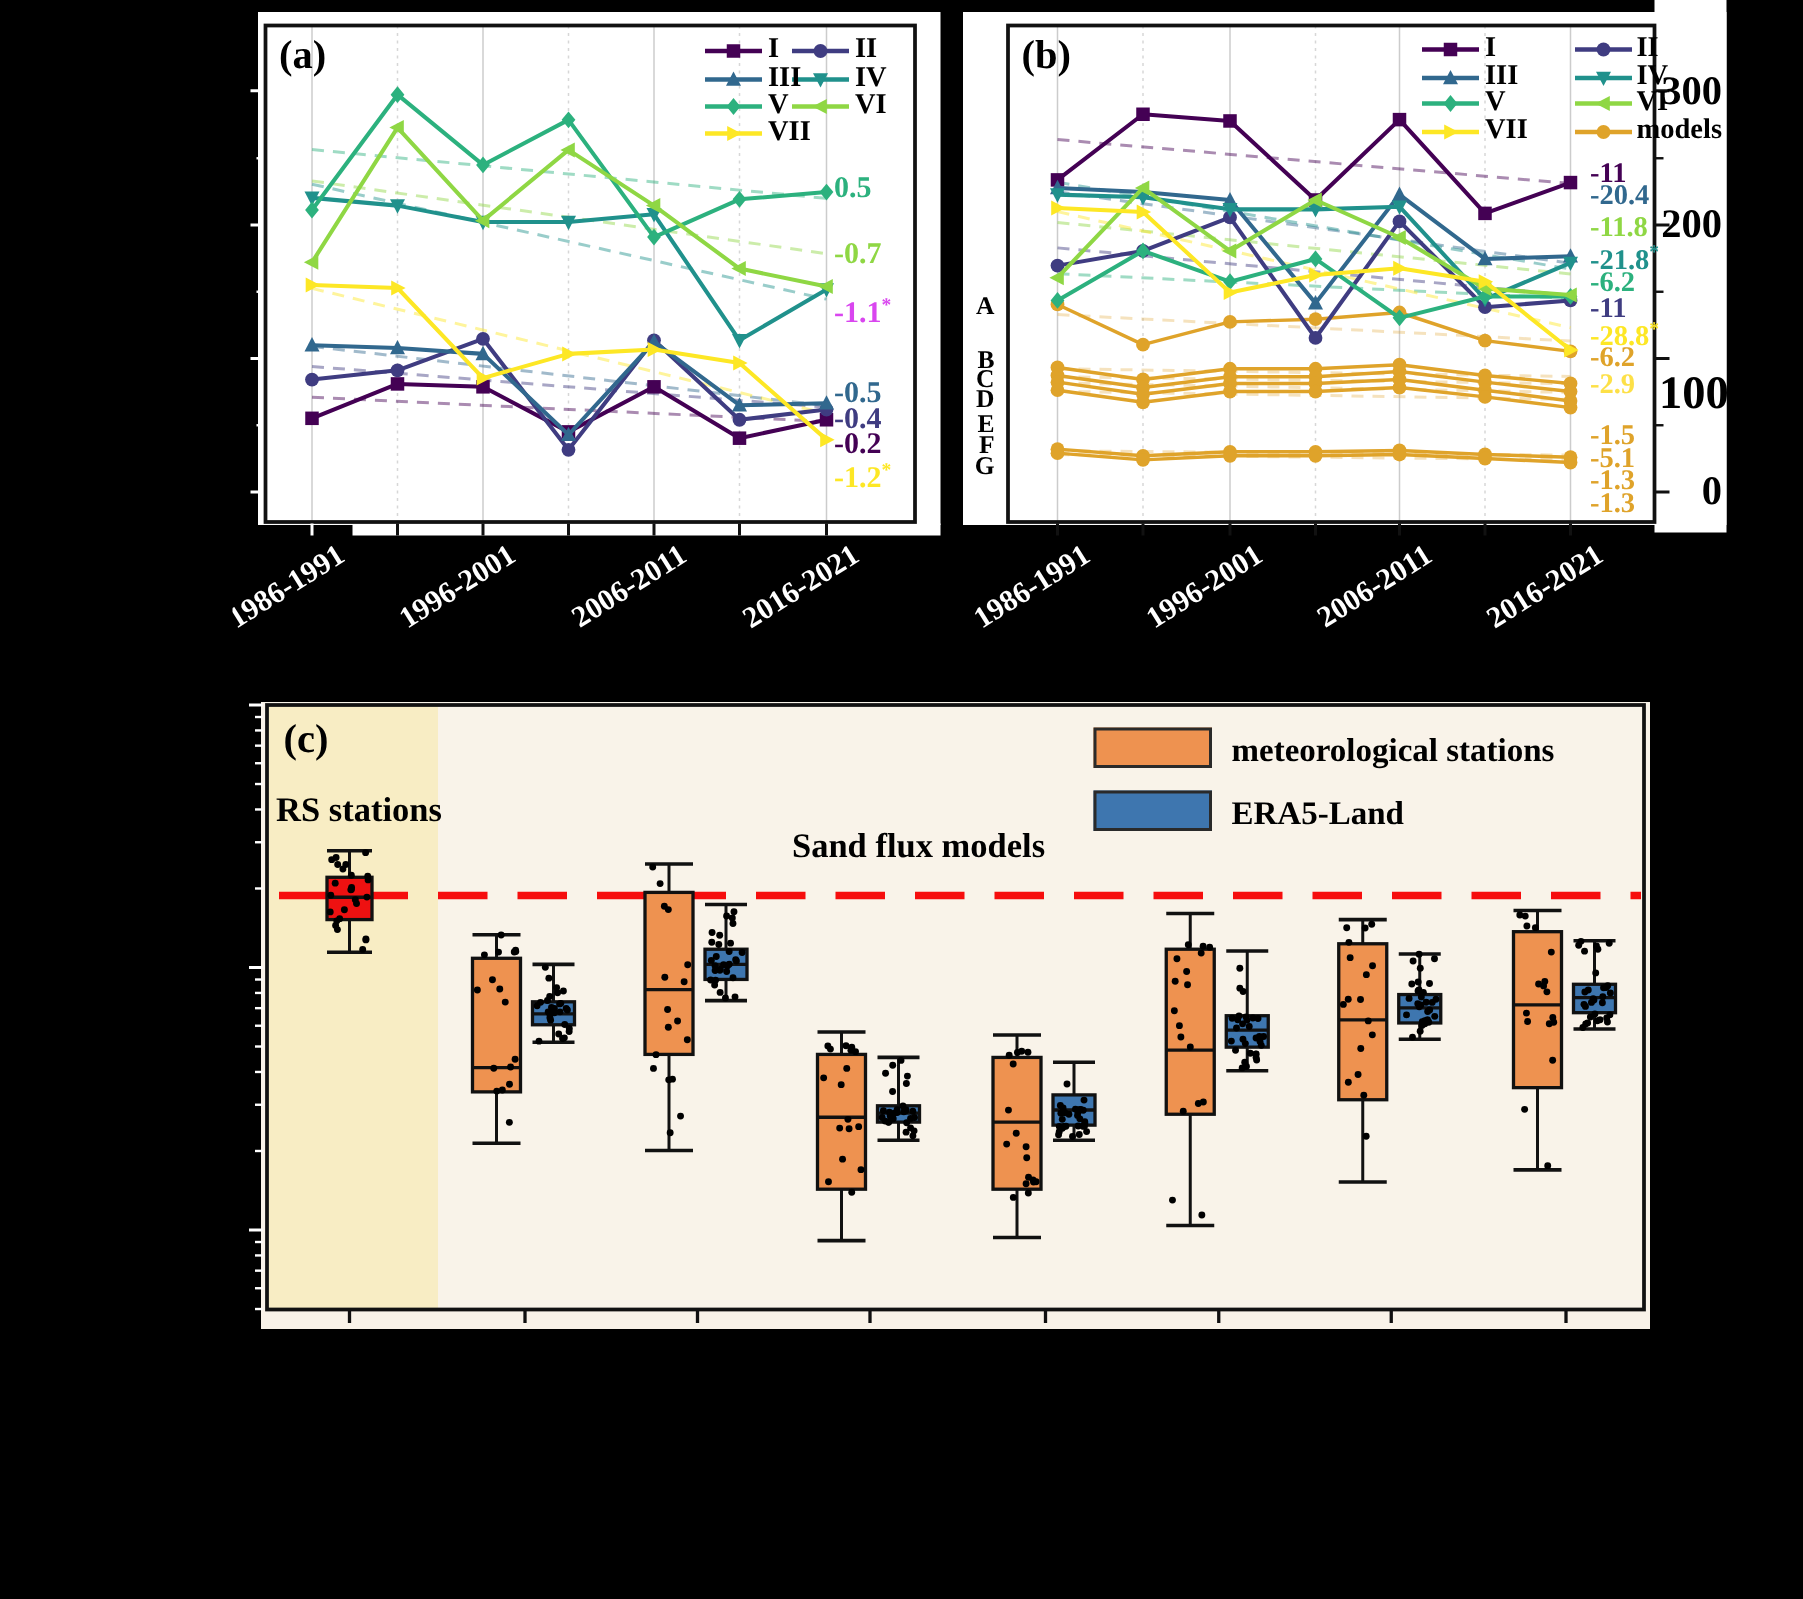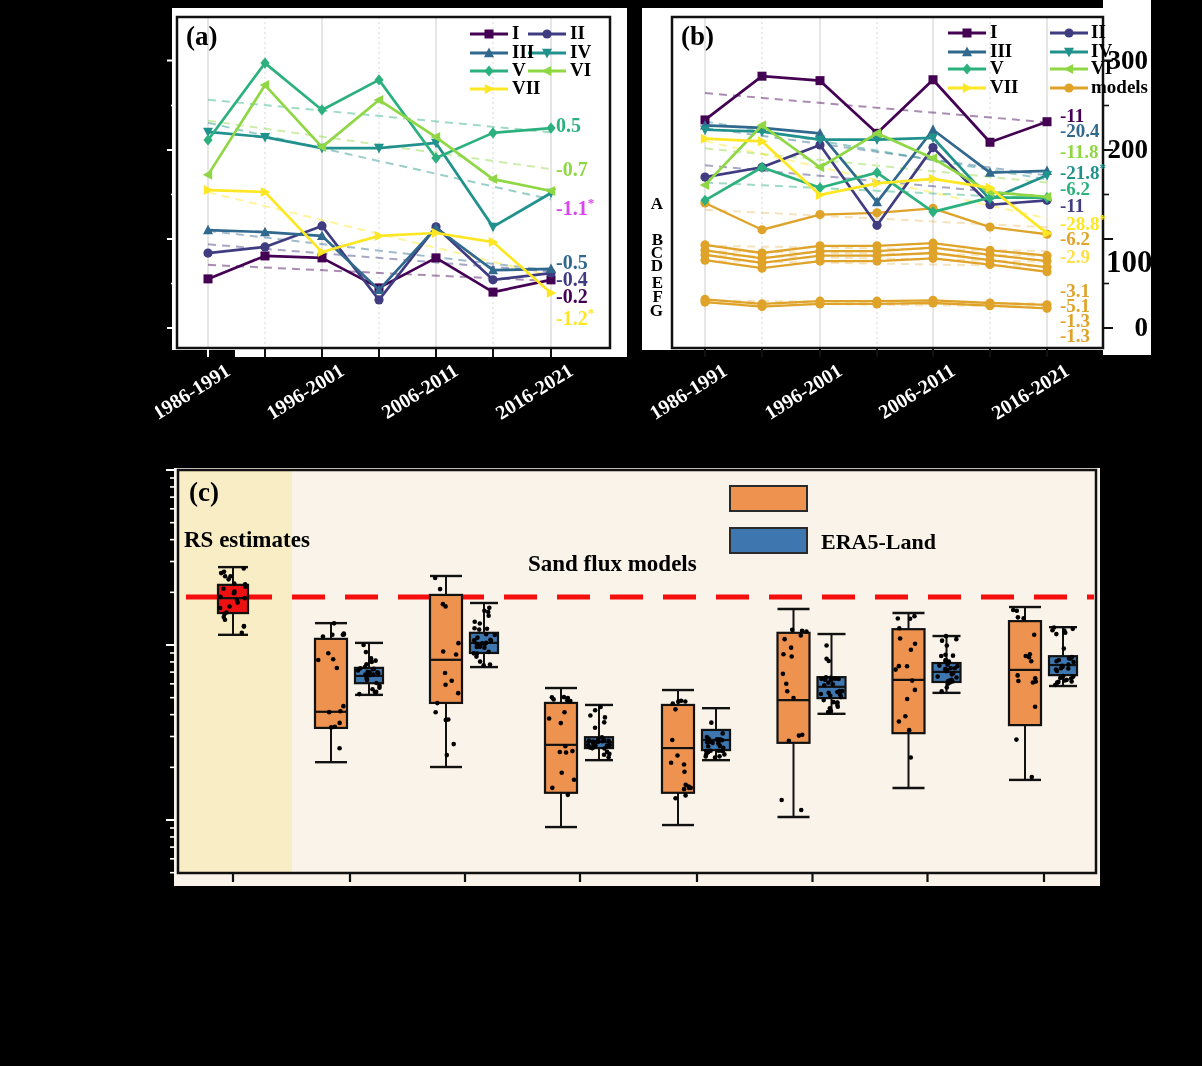--- a/index.html
+++ b/index.html
@@ -782,24 +782,25 @@
       <circle cx="1056.5774044734426" cy="661.2854813370278" r="2.3" fill="#000"></circle>
       <circle cx="1056.9545579245314" cy="670.9393924011999" r="2.3" fill="#000"></circle>
       <circle cx="1065.2593136266805" cy="632.8058124731034" r="2.3" fill="#000"></circle>
       <rect x="178" y="470" width="918" height="403" fill="none" stroke="#111" stroke-width="2.5"></rect>
     </svg>
 
   <div class="txt panel-letter" style="left:186px;top:21px;">(a)</div>
   <div class="txt panel-letter" style="left:681px;top:21px;">(b)</div>
   <div class="txt panel-letter" style="left:189px;top:477px;">(c)</div>
 
-  <div class="txt big-lab" style="left:184px;top:527px;">RS estimates</div>
+  <div class="txt big-lab" style="left:184px;top:527px;">RS stations</div>
   <div class="txt big-lab" style="left:528px;top:551px;">Sand flux models</div>
 
   <div class="c-swatch" id="c-swatch-0" style="left: 729px; top: 485px; background: rgb(238, 146, 80);"></div>
+  <div class="txt c-leg-lab" style="left:821px;top:487px;">meteorological stations</div>
   <div class="c-swatch" id="c-swatch-1" style="left: 729px; top: 527px; background: rgb(62, 118, 175);"></div>
   <div class="txt c-leg-lab" style="left:821px;top:529px;">ERA5-Land</div>
 
   <div class="xlab-wrap" id="a-xlabels" style="left:155px;top:359px;width:484px;overflow:hidden;">
       <div class="xlab" style="left: 67px; top: 0px;">1986-1991</div>
       <div class="xlab" style="left: 181px; top: 0px;">1996-2001</div>
       <div class="xlab" style="left: 295px; top: 0px;">2006-2011</div>
       <div class="xlab" style="left: 410px; top: 0px;">2016-2021</div>
     </div>
   <div class="xlab-wrap" id="b-xlabels" style="left:600px;top:359px;width:602px;overflow:visible;">
@@ -839,21 +840,21 @@
       <div class="txt anno" style="left: 1060px; top: 106px; color: rgb(68, 1, 84); font-size: 19px;">-11</div>
       <div class="txt anno" style="left: 1060px; top: 121px; color: rgb(49, 104, 142); font-size: 19px;">-20.4</div>
       <div class="txt anno" style="left: 1060px; top: 142px; color: rgb(143, 215, 68); font-size: 19px;">-11.8</div>
       <div class="txt anno" style="left: 1060px; top: 161px; color: rgb(32, 145, 140); font-size: 19px;">-21.8<sup>*</sup></div>
       <div class="txt anno" style="left: 1060px; top: 179px; color: rgb(44, 177, 126); font-size: 19px;">-6.2</div>
       <div class="txt anno" style="left: 1060px; top: 196px; color: rgb(63, 60, 129); font-size: 19px;">-11</div>
       <div class="txt anno" style="left: 1060px; top: 212px; color: rgb(253, 231, 37); font-size: 19px;">-28.8<sup>*</sup></div>
       <div class="txt anno" style="left: 1060px; top: 229px; color: rgb(223, 163, 42); font-size: 19px;">-6.2</div>
       <div class="txt anno" style="left: 1060px; top: 247px; color: #fde047; font-size: 19px;">-2.9</div>
       <div class="txt anno" style="left: 1060px; top: 262px; color: #ffffff; font-size: 19px;">-2.6</div>
-      <div class="txt anno" style="left: 1060px; top: 281px; color: rgb(223, 163, 42); font-size: 19px;">-3.1</div>
+      <div class="txt anno" style="left: 1060px; top: 281px; color: rgb(223, 163, 42); font-size: 19px;">-1.5</div>
       <div class="txt anno" style="left: 1060px; top: 296px; color: rgb(223, 163, 42); font-size: 19px;">-5.1</div>
       <div class="txt anno" style="left: 1060px; top: 311px; color: rgb(223, 163, 42); font-size: 19px;">-1.3</div>
       <div class="txt anno" style="left: 1060px; top: 326px; color: rgb(223, 163, 42); font-size: 19px;">-1.3</div>
       <div class="txt rowlab" style="left: 641px; top: 194px;">A</div>
       <div class="txt rowlab" style="left: 641px; top: 230px;">B</div>
       <div class="txt rowlab" style="left: 641px; top: 243px;">C</div>
       <div class="txt rowlab" style="left: 641px; top: 256px;">D</div>
       <div class="txt rowlab" style="left: 641px; top: 273px;">E</div>
       <div class="txt rowlab" style="left: 641px; top: 287px;">F</div>
       <div class="txt rowlab" style="left: 641px; top: 301px;">G</div>

